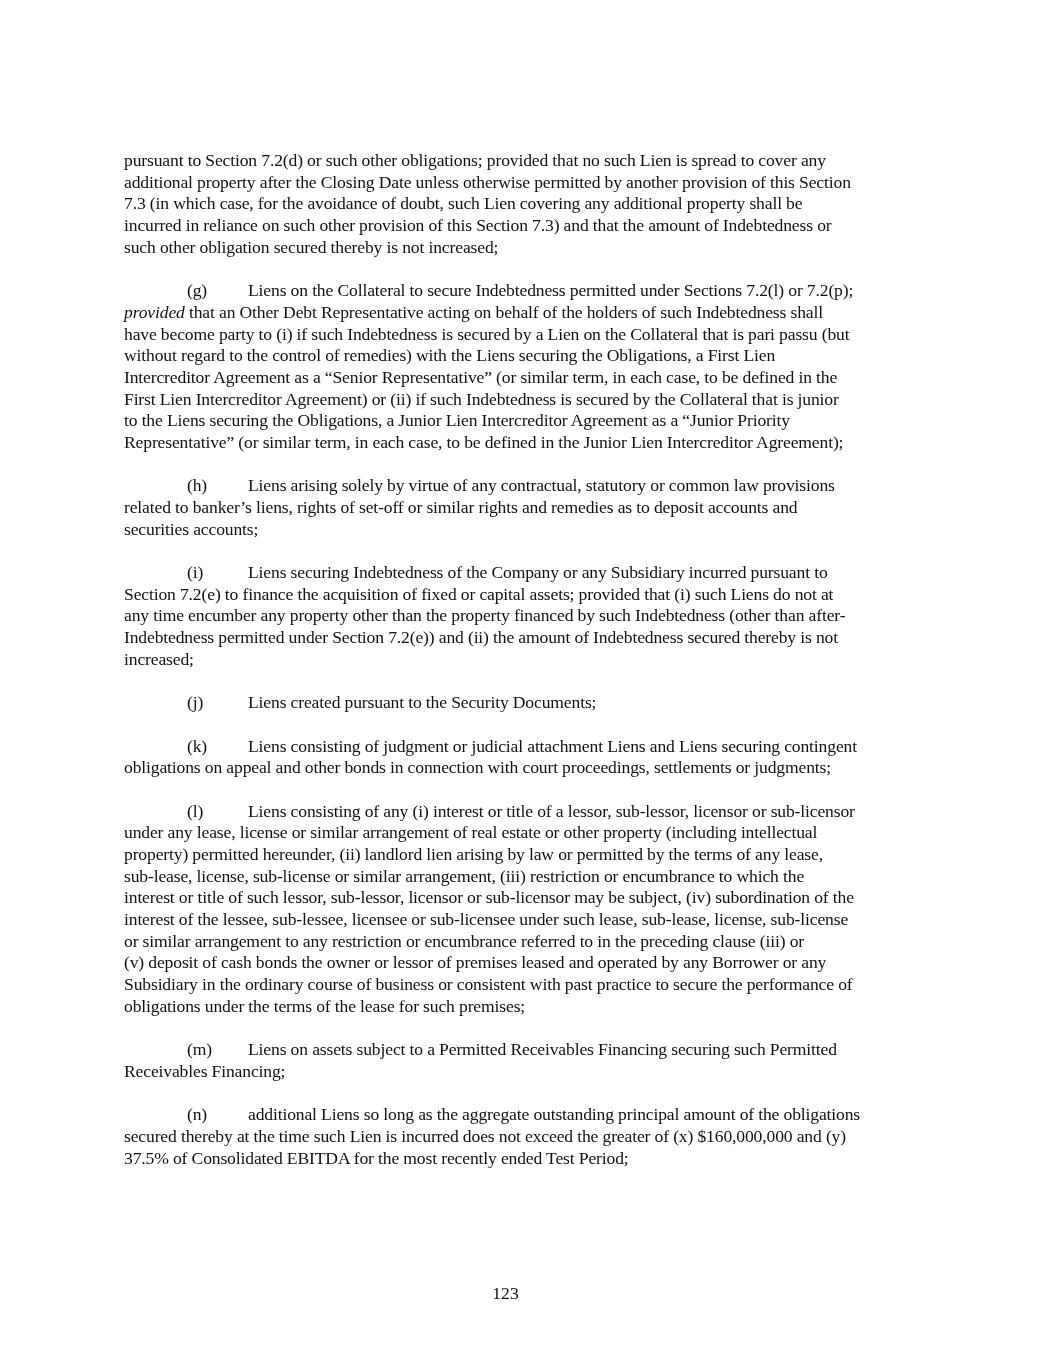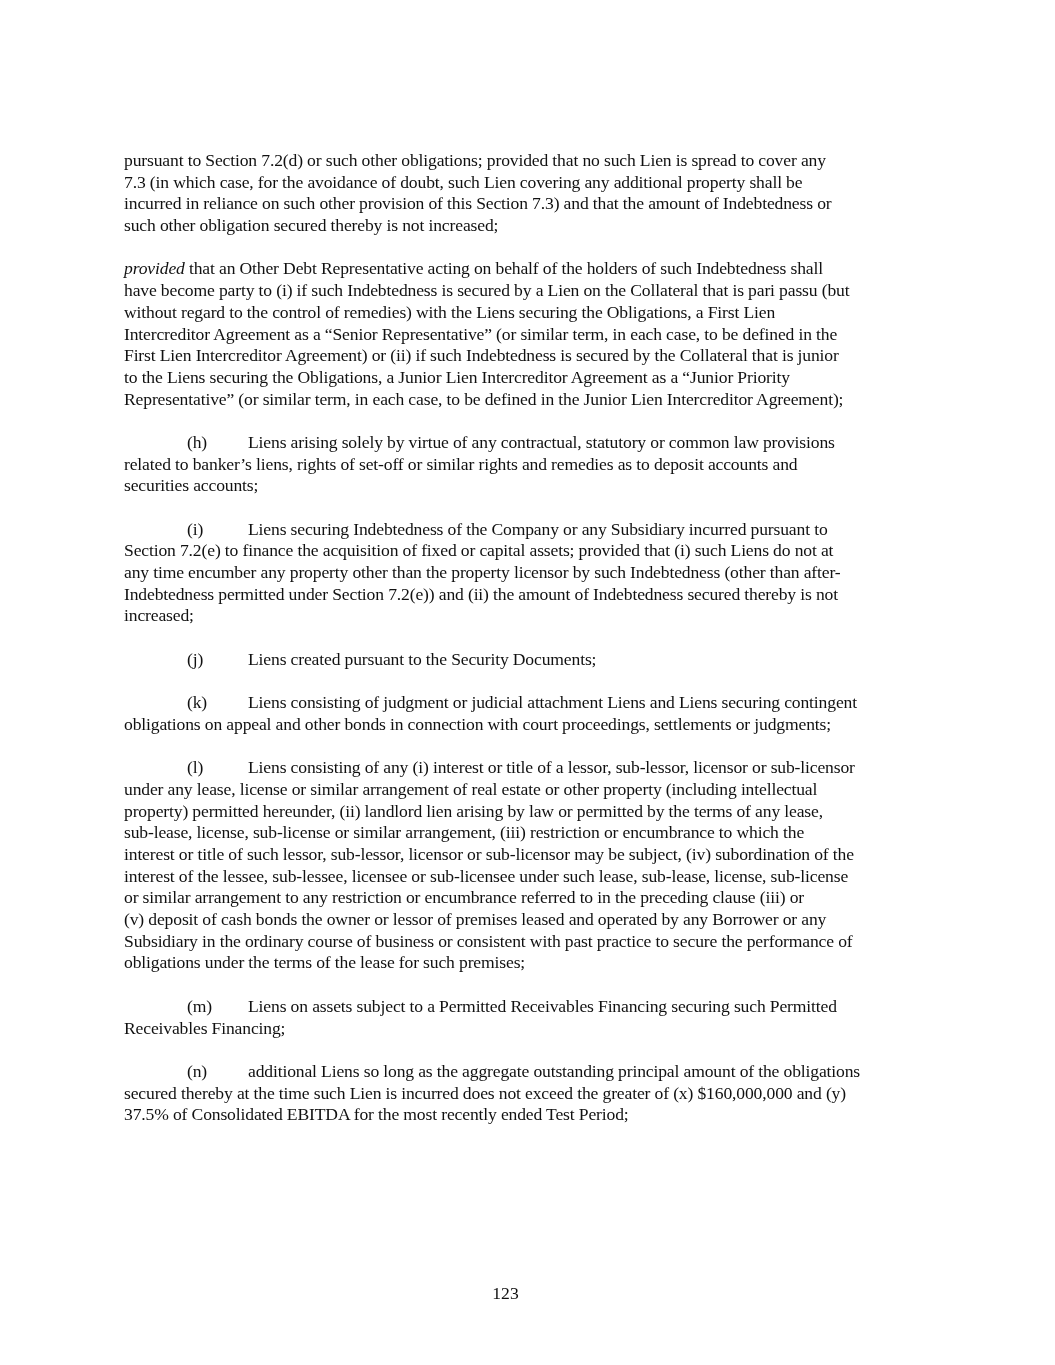--- a/index.html
+++ b/index.html
@@ -52,26 +52,30 @@
       line-height: 21px;
     }
   </style>
 </head>
 <body>
 
 <div class="page">
 
   <div class="para">
     <div class="line">pursuant to Section 7.2(d) or such other obligations; provided that no such Lien is spread to cover any</div>
+    <div class="line">additional property after the Closing Date unless otherwise permitted by another provision of this Section</div>
     <div class="line">7.3 (in which case, for the avoidance of doubt, such Lien covering any additional property shall be</div>
     <div class="line">incurred in reliance on such other provision of this Section 7.3) and that the amount of Indebtedness or</div>
     <div class="line">such other obligation secured thereby is not increased;</div>
   </div>
 
   <div class="para">
+    <div class="line indent">
+      <span class="label">(g)</span><span>Liens on the Collateral to secure Indebtedness permitted under Sections 7.2(l) or 7.2(p);</span>
+    </div>
     <div class="line">
       <em>provided</em><span> that an Other Debt Representative acting on behalf of the holders of such Indebtedness shall</span>
     </div>
     <div class="line">have become party to (i) if such Indebtedness is secured by a Lien on the Collateral that is pari passu (but</div>
     <div class="line">without regard to the control of remedies) with the Liens securing the Obligations, a First Lien</div>
     <div class="line">Intercreditor Agreement as a “Senior Representative” (or similar term, in each case, to be defined in the</div>
     <div class="line">First Lien Intercreditor Agreement) or (ii) if such Indebtedness is secured by the Collateral that is junior</div>
     <div class="line">to the Liens securing the Obligations, a Junior Lien Intercreditor Agreement as a “Junior Priority</div>
     <div class="line">Representative” (or similar term, in each case, to be defined in the Junior Lien Intercreditor Agreement);</div>
   </div>
@@ -82,21 +86,21 @@
     </div>
     <div class="line">related to banker’s liens, rights of set-off or similar rights and remedies as to deposit accounts and</div>
     <div class="line">securities accounts;</div>
   </div>
 
   <div class="para">
     <div class="line indent">
       <span class="label">(i)</span><span>Liens securing Indebtedness of the Company or any Subsidiary incurred pursuant to</span>
     </div>
     <div class="line">Section 7.2(e) to finance the acquisition of fixed or capital assets; provided that (i) such Liens do not at</div>
-    <div class="line">any time encumber any property other than the property licensor by such Indebtedness (other than after-</div>
+    <div class="line">any time encumber any property other than the property financed by such Indebtedness (other than after-</div>
     <div class="line">Indebtedness permitted under Section 7.2(e)) and (ii) the amount of Indebtedness secured thereby is not</div>
     <div class="line">increased;</div>
   </div>
 
   <div class="para">
     <div class="line indent">
       <span class="label">(j)</span><span>Liens created pursuant to the Security Documents;</span>
     </div>
   </div>
 

